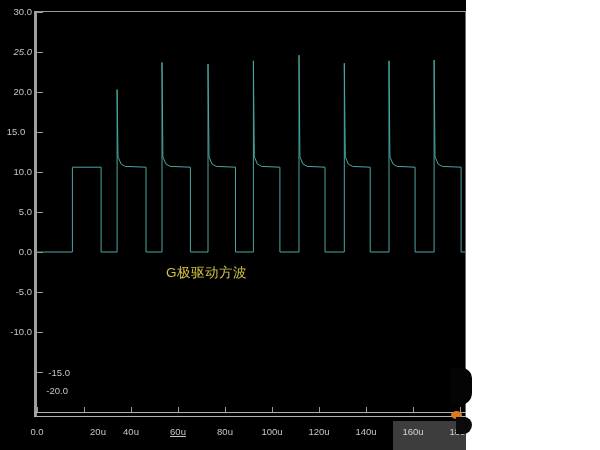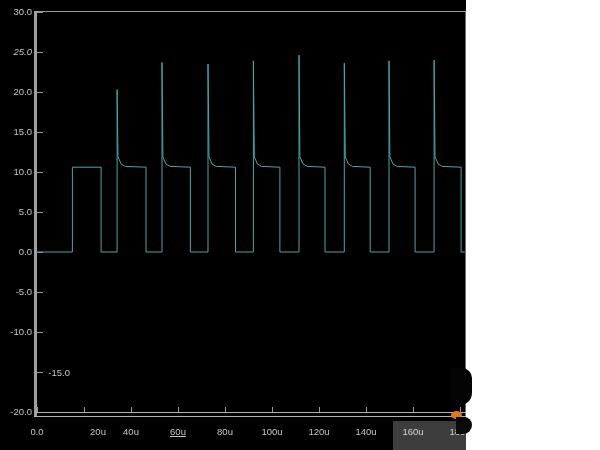--- a/index.html
+++ b/index.html
@@ -41,35 +41,35 @@
   <div class="blob-upper"></div>
 
   <div class="ticks-layer" id="ticks-layer">
       <div class="ytick" style="top: 12px;"></div>
       <div class="ylab" style="top: 7px;">30.0</div>
       <div class="ytick" style="top: 52px;"></div>
       <div class="ylab" style="top: 47px; font-style: italic;">25.0</div>
       <div class="ytick" style="top: 92px;"></div>
       <div class="ylab" style="top: 87px;">20.0</div>
       <div class="ytick" style="top: 132px;"></div>
-      <div class="ylab" style="top: 127px;">15.0</div>
+      <div class="ylab" style="top: 127px; text-align: center;">15.0</div>
       <div class="ytick" style="top: 172px;"></div>
       <div class="ylab" style="top: 167px;">10.0</div>
       <div class="ytick" style="top: 212px;"></div>
       <div class="ylab" style="top: 207px;">5.0</div>
       <div class="ytick" style="top: 252px;"></div>
       <div class="ylab" style="top: 247px;">0.0</div>
       <div class="ytick" style="top: 292px;"></div>
       <div class="ylab" style="top: 287px;">-5.0</div>
       <div class="ytick" style="top: 332px;"></div>
       <div class="ylab" style="top: 327px;">-10.0</div>
       <div class="ytick" style="top: 372px;"></div>
       <div class="ylab" style="top: 368px; margin-left: 38px;">-15.0</div>
       <div class="ytick" style="top: 412px;"></div>
-      <div class="ylab" style="top: 407px;">-20.0</div>
+      <div class="ylab" style="top: 386px; padding-left: 36px;">-20.0</div>
       <div class="xtick" style="left: 37px;"></div>
       <div class="xlab" style="left: 17px;">0.0</div>
       <div class="xtick" style="left: 84px;"></div>
       <div class="xlab" style="left: 78px;">20u</div>
       <div class="xtick" style="left: 131px;"></div>
       <div class="xlab" style="left: 111px;">40u</div>
       <div class="xtick" style="left: 178px;"></div>
       <div class="xlab" style="left: 158px; text-decoration: underline;">60u</div>
       <div class="xtick" style="left: 225px;"></div>
       <div class="xlab" style="left: 205px;">80u</div>
@@ -88,17 +88,18 @@
   <div class="right-edge"></div>
   <div class="top-border"></div>
   <div class="y-axis-bar"></div>
   <div class="x-axis-line-1"></div>
   <div class="x-axis-line-2"></div>
 
   <svg class="trace-svg" id="trace-svg" width="600" height="450">
       <polyline points="36.7,252.0 72.4,252.0 72.4,167.2 101.1,167.2 101.1,252.0 117.1,252.0 117.1,89.6 118.0,156.8 121.1,164.0 125.3,166.4 146.0,167.2 146.0,252.0 162.0,252.0 162.0,62.4 162.9,156.8 165.9,164.0 170.2,166.4 190.4,167.2 190.4,252.0 208.0,252.0 208.0,64.0 209.0,156.8 212.0,164.0 216.2,166.4 235.5,167.2 235.5,252.0 253.4,252.0 253.4,60.8 254.3,156.8 257.4,164.0 261.6,166.4 279.9,167.2 279.9,252.0 299.0,252.0 299.0,55.2 299.9,156.8 303.0,164.0 307.2,166.4 325.0,167.2 325.0,252.0 344.3,252.0 344.3,63.2 345.3,156.8 348.3,164.0 352.5,166.4 370.2,167.2 370.2,252.0 389.0,252.0 389.0,60.8 389.9,156.8 393.0,164.0 397.2,166.4 415.1,167.2 415.1,252.0 434.1,252.0 434.1,60.0 435.0,156.8 438.1,164.0 442.3,166.4 461.1,167.2 461.1,252.0 465.1,252.0" fill="none" stroke="#4aa7a2" stroke-width="1"></polyline>
     </svg>
 
+  <div class="wave-label">G极驱动方波</div>
 
   <div class="orange-dot"></div>
   <div class="wm-band"></div>
   <div class="blob-lower"></div>
 </div>
 
 </body></html>

